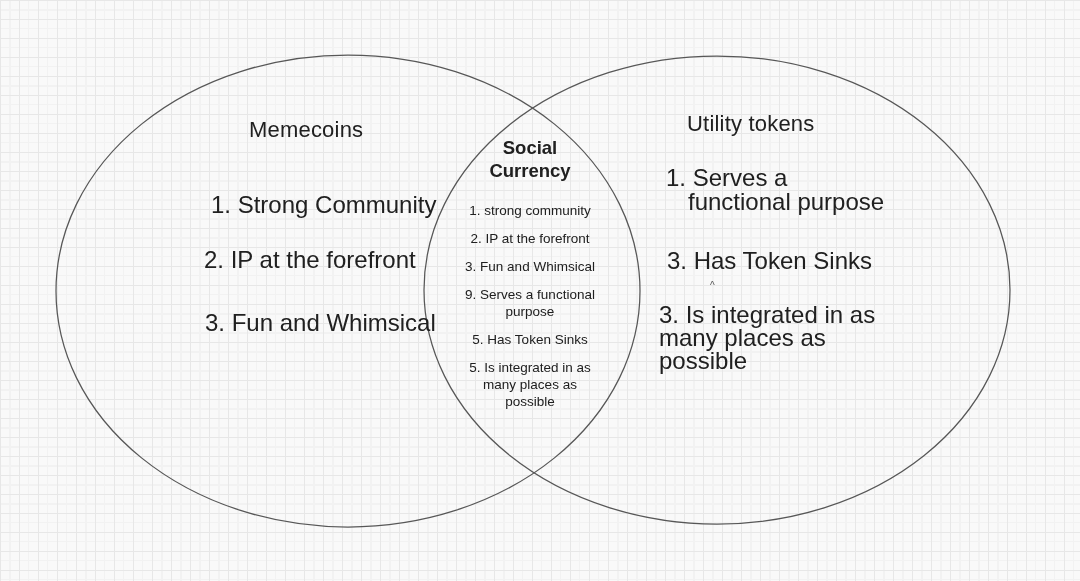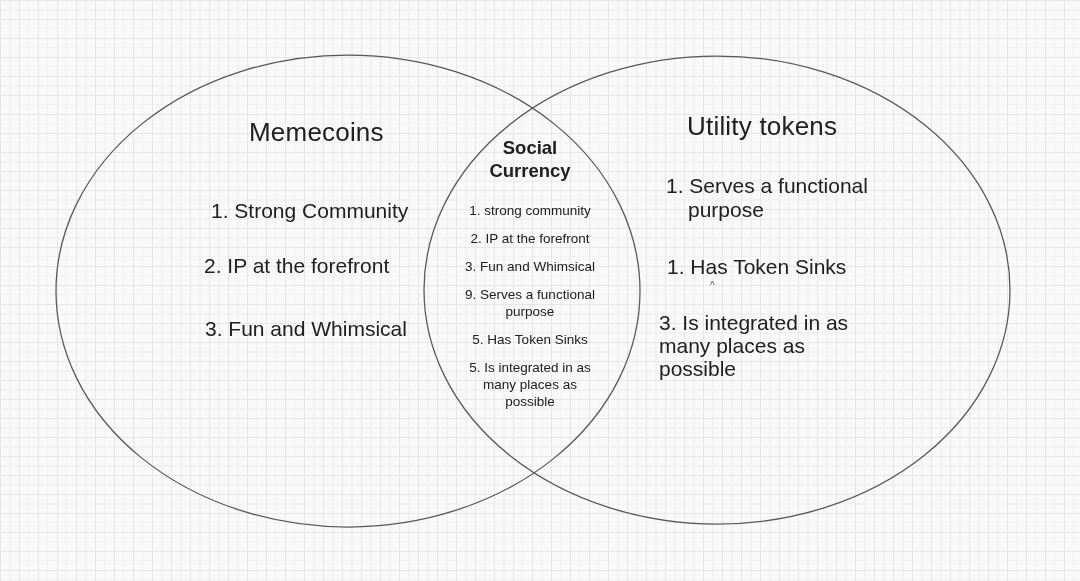--- a/index.html
+++ b/index.html
@@ -19,22 +19,22 @@
     background-image:
       repeating-linear-gradient(to right, var(--grid-major) 0 1px, transparent 1px 19px),
       repeating-linear-gradient(to bottom, var(--grid-major) 0 1px, transparent 1px 19px),
       repeating-linear-gradient(to right, var(--grid-minor) 0 1px, transparent 1px 9.5px),
       repeating-linear-gradient(to bottom, var(--grid-minor) 0 1px, transparent 1px 9.5px);
     color:var(--text);
   }
   svg.venn-shapes{position:absolute;left:0;top:0;}
   ellipse{fill:none;stroke:var(--stroke);stroke-width:1.25;}
   .txt{position:absolute;white-space:nowrap;}
-  .title{font-size:26px;letter-spacing:.2px;}
-  .side-item{font-size:21px;margin-top:8px;}
+  .title{font-size:22px;letter-spacing:.2px;}
+  .side-item{font-size:24px;}
   .wrap{white-space:normal;}
   .preline{white-space:pre-line;}
   
   .memecoins-title{left:249px;top:117px;}
   .l-item1{left:211px;top:191px;}
   .l-item2{left:204px;top:246px;}
   .l-item3{left:205px;top:309px;}
   
   .social-title{left:460px;top:136px;width:140px;text-align:center;font-size:18.5px;line-height:23px;font-weight:bold;}
   .mid-list{left:442px;top:202px;width:176px;text-align:center;font-size:13.5px;line-height:17px;}
@@ -70,19 +70,19 @@
     <div class="mid-item preline">9. Serves a functional
 purpose</div>
     <div class="mid-item preline">5. Has Token Sinks</div>
     <div class="mid-item preline">5. Is integrated in as
 many places as
 possible</div>
   </div>
 
   <div class="txt title utility-title">Utility tokens</div>
   <div class="txt side-item wrap r-item1">1. Serves a functional purpose</div>
-  <div class="txt side-item r-item2">1. Has Token Sinks</div>
+  <div class="txt side-item r-item2">3. Has Token Sinks</div>
   <div class="txt side-item preline r-item3">3. Is integrated in as
 many places as
 possible</div>
   <div class="txt stray-mark">^</div>
 
 </div>
 
 </body></html>

